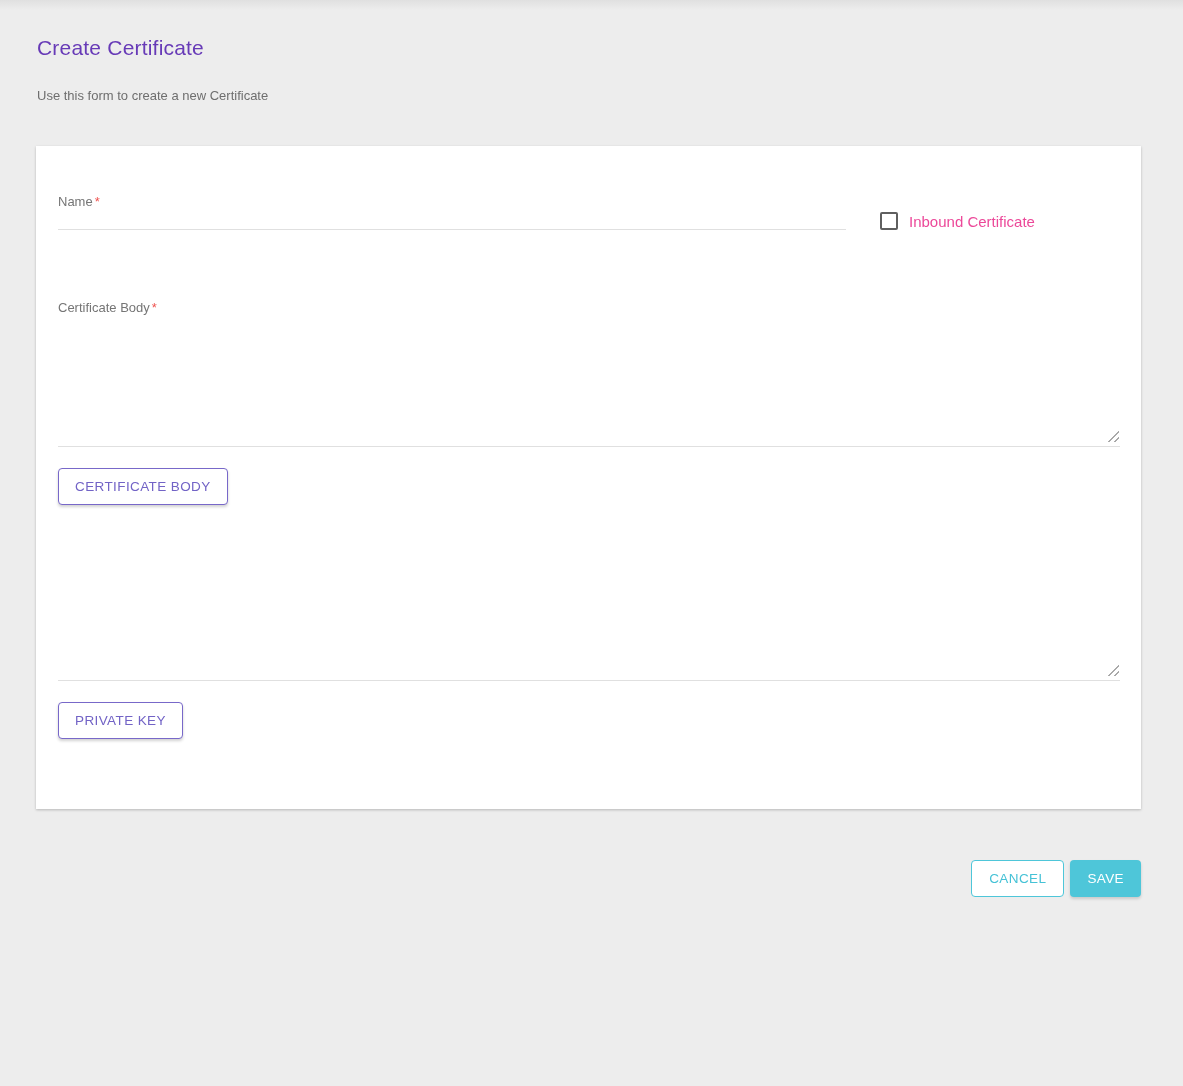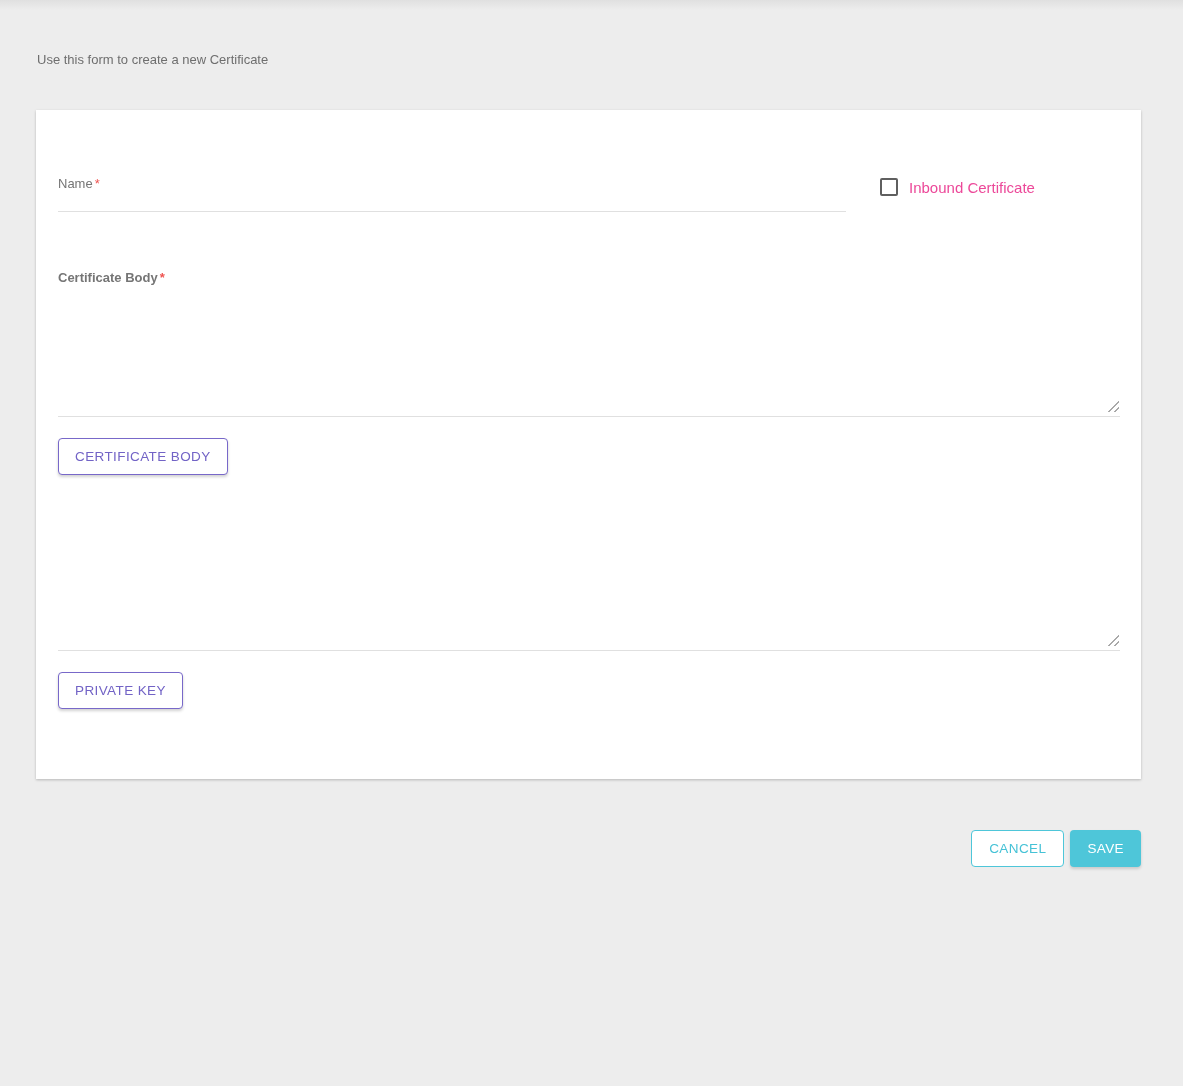--- a/index.html
+++ b/index.html
@@ -21,38 +21,38 @@
     padding: 8px 42px 0 36px;
   }
   .page-header { padding: 28px 0 0 1px; }
   .page-title {
     font-size: 21px;
     font-weight: 400;
     color: #673ab7;
     letter-spacing: 0.2px;
   }
   .page-subtitle {
-    margin-top: 16px;
+    margin-top: 28px;
     font-size: 13px;
     color: #6e6e6e;
   }
   .card {
     margin-top: 43px;
     width: 1105px;
     background: #ffffff;
     box-shadow: 0 1px 3px rgba(0,0,0,0.14), 0 1px 2px rgba(0,0,0,0.10);
     padding: 44px 21px 26px 22px;
   }
   .field-label {
     font-size: 13px;
     color: #757575;
     display: block;
   }
   .req { color: #ef5350; margin-left: 2px; }
-  .name-row { display: flex; align-items: flex-start; margin-top: 22px; }
+  .name-row { display: flex; align-items: flex-end; margin-top: 4px; }
   .name-field { width: 788px; }
   .underline-input {
     display: block;
     width: 100%;
     border: none;
     border-bottom: 1px solid #e0e0e0;
     background: transparent;
     outline: none;
     height: 20px;
     margin-top: 1px;
@@ -73,21 +73,21 @@
     border-radius: 2px;
     background: #fff;
     flex: 0 0 auto;
   }
   .checkbox-label {
     margin-left: 11px;
     font-size: 15px;
     color: #ec4899;
   }
   .textarea-section { position: relative; }
-  .textarea-section .field-label { margin-top: 4px; font-weight: bold; }
+  .textarea-section .field-label { margin-top: 16px; }
   .ta-wrap { position: relative; }
   .underline-textarea {
     display: block;
     width: 1062px;
     height: 119px;
     border: none;
     border-bottom: 1px solid #e0e0e0;
     background: transparent;
     outline: none;
     resize: none;
@@ -155,20 +155,21 @@
   }
 </style>
 </head>
 <body>
 
 <div class="top-shade"></div>
 
 <div class="page">
 
   <div class="page-header">
+    <div class="page-title">Create Certificate</div>
     <div class="page-subtitle">Use this form to create a new Certificate</div>
   </div>
 
   <div class="card">
 
     <div class="name-row">
       <div class="name-field">
         <label class="field-label"><span>Name</span><span class="req">*</span></label>
         <input class="underline-input" type="text" value="" style="">
       </div>

